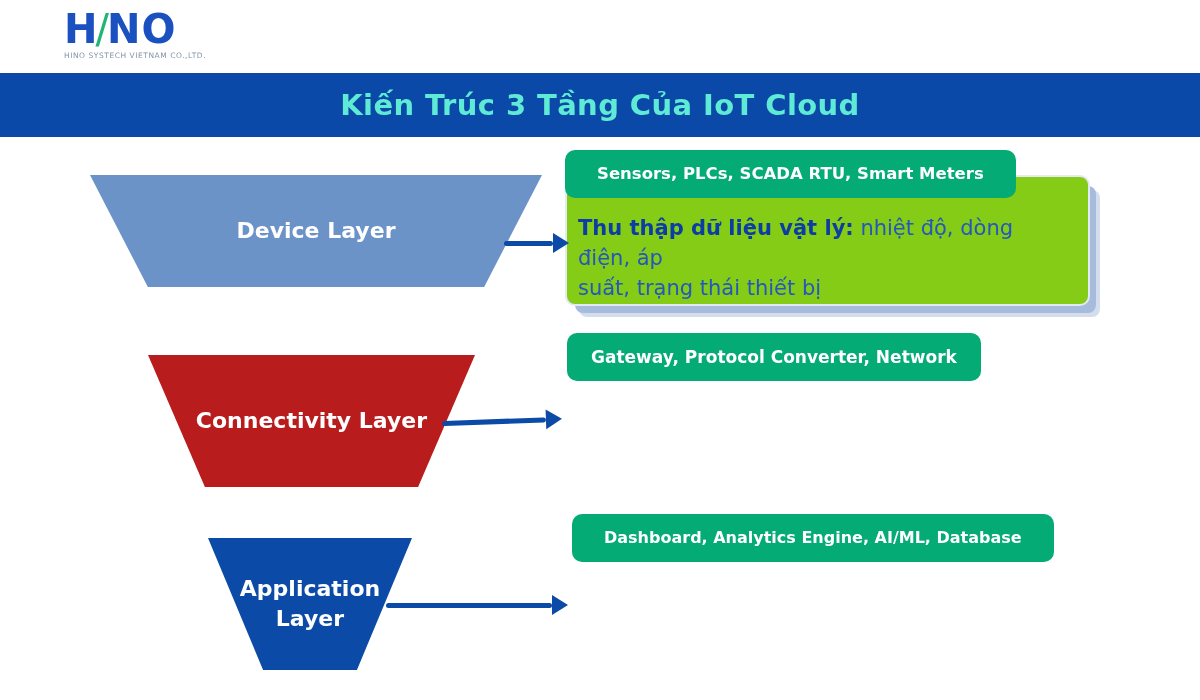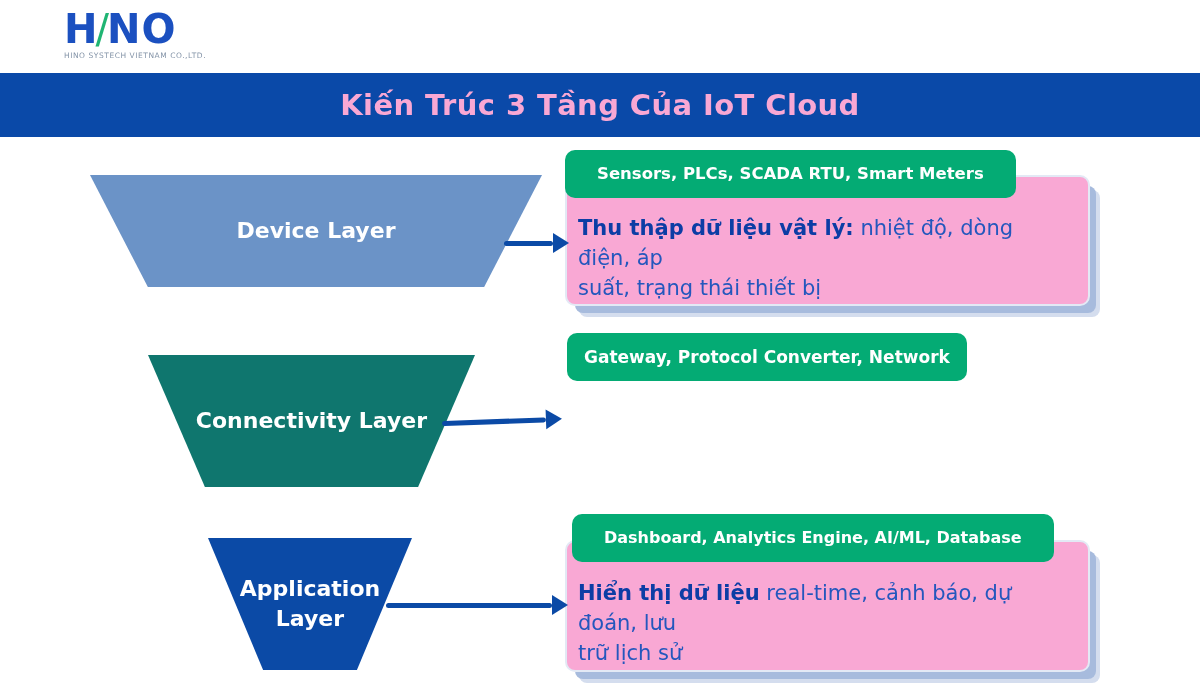--- a/index.html
+++ b/index.html
@@ -16,70 +16,70 @@
   .logo { position:absolute; left:64px; top:8px; }
   .logo-text { font-size:40px; font-weight:600; color:#1b50c0; line-height:1.05; letter-spacing:1px; }
   .logo-slash { color:#1fb573; font-weight:400; margin:0 -3px; }
   .logo-tagline { font-size:7.5px; color:#8494a8; letter-spacing:0.55px; margin-top:1px; white-space:nowrap; }
 
   
   .title-bar {
     position:absolute; left:0; top:73px; width:1200px; height:64px;
     background:#0a49a8; display:flex; align-items:center; justify-content:center;
   }
-  .page-title { color:#f9a8d4; font-size:29px; font-weight:bold; letter-spacing:0.4px; }
+  .page-title { color:#5eead4; font-size:29px; font-weight:bold; letter-spacing:0.4px; }
 
   
   .funnel {
     position:absolute; display:flex; align-items:center; justify-content:center;
     text-align:center; color:#ffffff; font-weight:bold; font-size:22px; line-height:1.35;
   }
   #funnel-1 { left:90px;  top:175px; width:452px; height:112px; background:#6b93c7;
               clip-path:polygon(0 0,100% 0,87.2% 100%,12.8% 100%); }
-  #funnel-2 { left:148px; top:355px; width:327px; height:132px; background:#0f766e;
+  #funnel-2 { left:148px; top:355px; width:327px; height:132px; background:#b91c1c;
               clip-path:polygon(0 0,100% 0,82.6% 100%,17.4% 100%); }
   #funnel-3 { left:208px; top:538px; width:204px; height:132px; background:#0b4aa6;
               clip-path:polygon(0 0,100% 0,73% 100%,27% 100%); padding:0 28px; }
 
   
   .arrow { position:absolute; height:20px; z-index:2; transform-origin:left center; }
   .arrow .shaft { position:absolute; top:7.5px; height:5px; background:#0b4aa6; border-radius:2.5px; }
   .arrow .head  { position:absolute; top:0; width:0; height:0;
                   border-top:10px solid transparent; border-bottom:10px solid transparent;
                   border-left:16px solid #0b4aa6; }
   #arrow-1 { left:504px; top:233px; }
   #arrow-1 .shaft { left:0; width:49px; }  #arrow-1 .head { left:49px; }
   #arrow-2 { left:442px; top:413px; transform:rotate(-2deg); }
   #arrow-2 .shaft { left:0; width:104px; } #arrow-2 .head { left:104px; }
   #arrow-3 { left:386px; top:595px; }
   #arrow-3 .shaft { left:0; width:166px; } #arrow-3 .head { left:166px; }
 
   
   .card {
-    position:absolute; left:565px; width:525px; background:#f9a8d4;
+    position:absolute; left:565px; width:525px; background:#84cc16;
     border:2px solid #e3e9f5; border-radius:10px; z-index:1;
     box-shadow:8px 9px 0 -2px #a7bbdd, 12px 13px 0 -2px #d4ddee;
   }
   #card-1 { top:175px; height:131px; }
   #card-2 { top:357px; height:131px; }
   #card-3 { top:540px; height:132px; }
   .card-text {
     margin:37px 18px 0 11px; font-size:21px; line-height:1.42;
     color:#2457bd; white-space:pre-line;
   }
   .card-text .desc-bold { color:#0c3da5; font-weight:bold; }
 
   
   .badge {
     position:absolute; height:48px; line-height:48px; padding:0 32px;
     background:#04ab74; border-radius:10px; color:#ffffff;
     font-weight:bold; font-size:16.5px; white-space:nowrap; z-index:3;
   }
   #badge-1 { left:565px; top:150px; }
-  #badge-2 { left:567px; top:333px; font-size:17px; padding:0 17px; }
+  #badge-2 { left:567px; top:333px; font-size:17px; padding:0 24px; }
   #badge-3 { left:572px; top:514px; font-size:16px; }
 </style>
 </head>
 <body>
 
 <div class="stage">
 
   <div class="logo">
     <div class="logo-text"><span>H</span><span class="logo-slash">/</span><span>NO</span></div>
     <div class="logo-tagline">HINO SYSTECH VIETNAM CO.,LTD.</div>
@@ -115,19 +115,15 @@
   </div>
 
   <div class="card" id="card-1">
     <div class="card-text"><span class="desc-bold">Thu thập dữ liệu vật lý:</span><span> nhiệt độ, dòng điện, áp
 suất, trạng thái thiết bị</span></div>
   </div>
   <div class="badge" id="badge-1">Sensors, PLCs, SCADA RTU, Smart Meters</div>
 
   <div class="badge" id="badge-2">Gateway, Protocol Converter, Network</div>
 
-  <div class="card" id="card-3">
-    <div class="card-text"><span class="desc-bold">Hiển thị dữ liệu</span><span> real-time, cảnh báo, dự đoán, lưu
-trữ lịch sử</span></div>
-  </div>
   <div class="badge" id="badge-3">Dashboard, Analytics Engine, AI/ML, Database</div>
 
 </div>
 
 </body></html>

